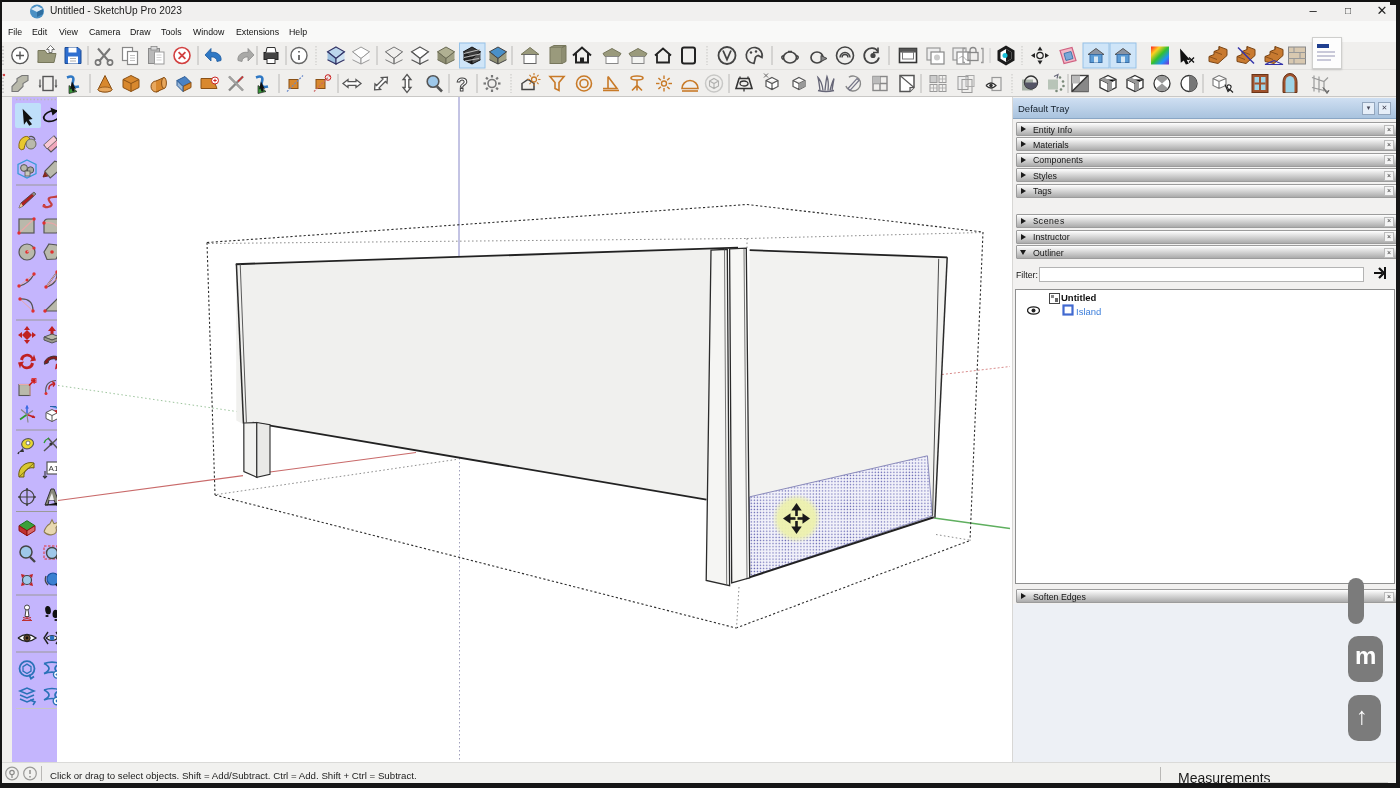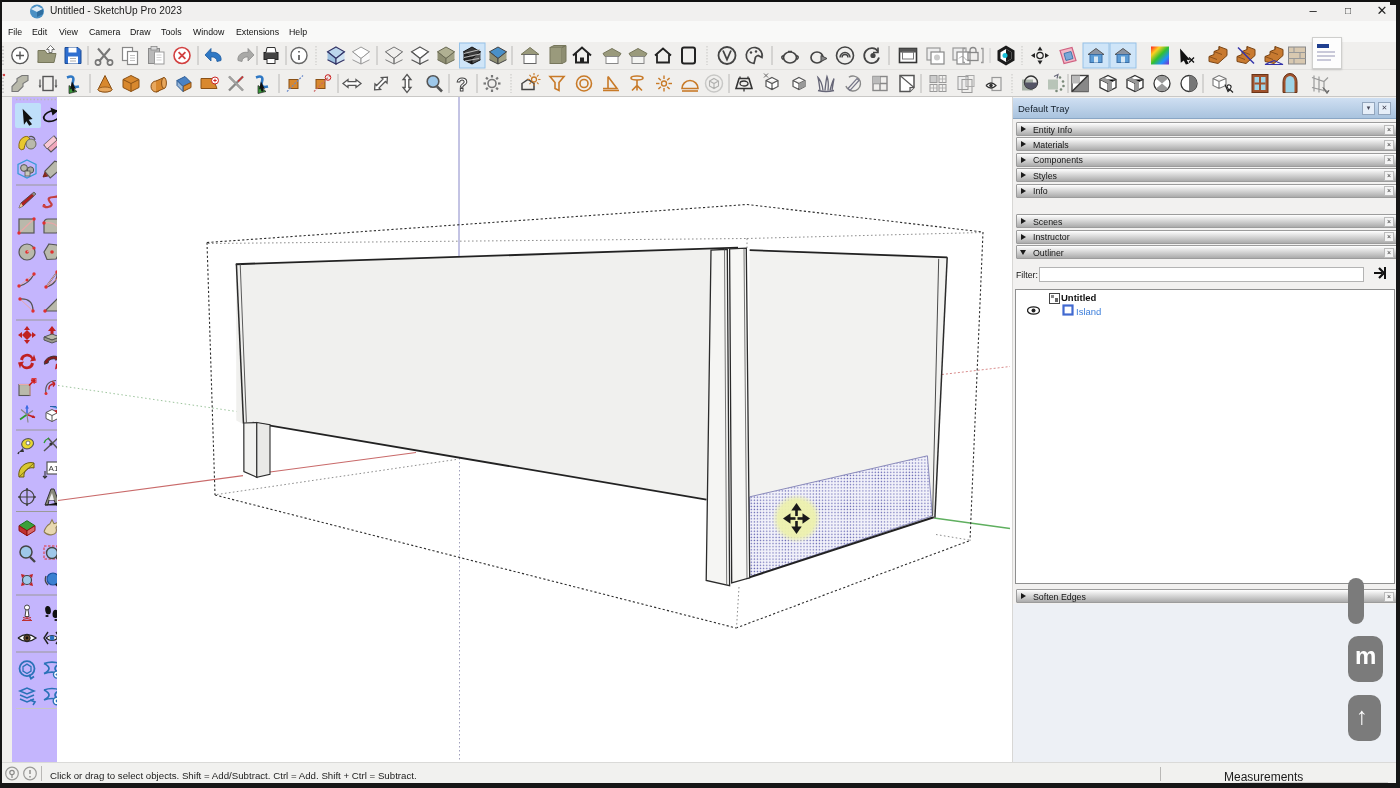--- a/index.html
+++ b/index.html
@@ -42,21 +42,21 @@
   #filterlab{left:3px;top:173px;font-size:8.8px;color:#141414;}
   #filterbox{left:26px;top:170px;width:323px;height:13px;background:#fff;border:1px solid #b4b4b4;}
   #listbox{left:2px;top:192px;width:378px;height:293px;background:#fff;border:1px solid #8f8f8f;}
   #softbar-wrap{left:0px;top:492px;width:388px;height:14px;}
   #traybottom{left:0;top:507px;width:388px;height:158px;background:#edf0f5;}
   
   .graybtn{position:absolute;background:#7b7b7b;border-radius:9px;}
   
   #statusbar{left:0;top:762px;width:1400px;height:21px;background:#f1f1ef;border-top:1px solid #dadad8;}
   #statustext{left:50px;top:7px;font-size:9.7px;color:#1b1b1b;text-align:center;}
-  #meas{left:1224px;top:7px;font-size:12px;color:#1b1b1b;}
+  #meas{left:1178px;top:7px;font-size:14px;color:#1b1b1b;}
   #bottomband{left:0;top:783px;width:1400px;height:5px;background:#161616;}
   .vsep{position:absolute;background:#b9b8b6;width:1px;}
 </style>
 </head>
 <body>
  <div class="abs" id="titlebar">
    <div class="abs" id="topline"></div>
    <svg class="abs" style="left:29px;top:4px" width="16" height="15" viewBox="0 0 16 15">
      <circle cx="8" cy="7.5" r="7" fill="#4a90c4"></circle>
      <path d="M2,5 L8,2 L14,5 L8,8 Z" fill="#dce9f4"></path>
@@ -907,24 +907,24 @@
       <div class="lbl">Materials</div>
       <div class="x">×</div>
     </div>
    <div class="bar" style="top:71.2px;">
       <div class="arr"></div>
       <div class="lbl">Styles</div>
       <div class="x">×</div>
     </div>
    <div class="bar" style="top:86.6px;">
       <div class="arr"></div>
-      <div class="lbl">Info</div>
+      <div class="lbl">Tags</div>
       <div class="x">×</div>
     </div>
-   <div class="bar" style="top:117.4px;">
+   <div class="bar" style="top:117.4px;font-family:Liberation Mono, monospace;">
       <div class="arr"></div>
       <div class="lbl">Scenes</div>
       <div class="x">×</div>
     </div>
    <div class="bar" style="top:132.8px;">
       <div class="arr"></div>
       <div class="lbl">Instructor</div>
       <div class="x">×</div>
     </div>
    <div class="bar" style="top:148.2px;">

